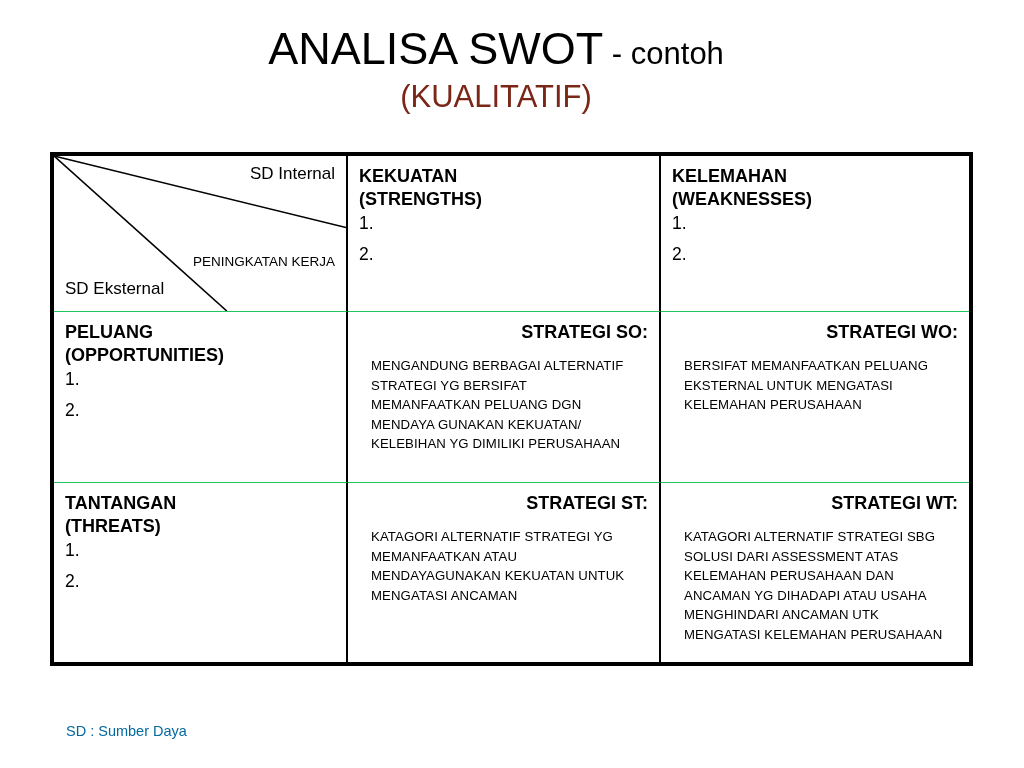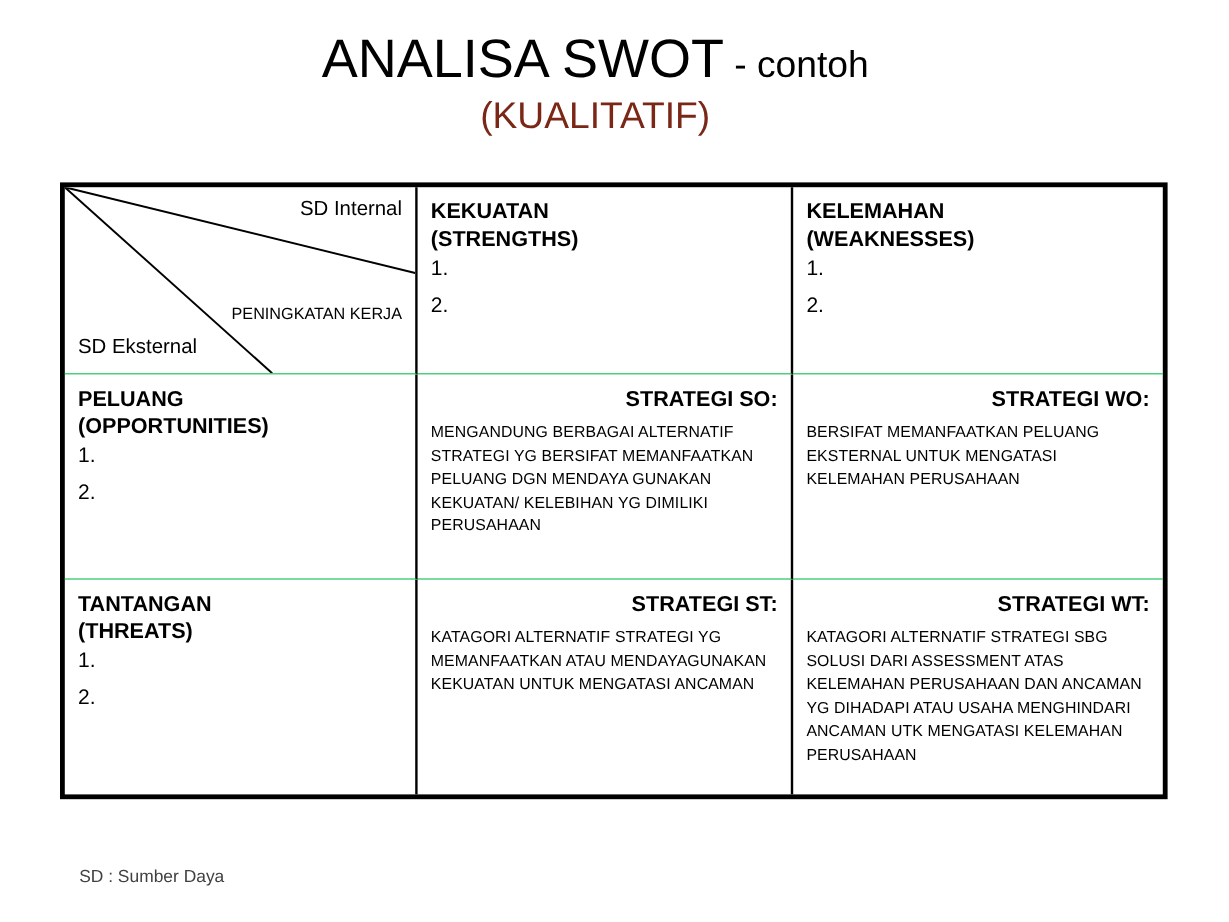--- a/index.html
+++ b/index.html
@@ -116,32 +116,32 @@
     padding: 0;
   }
   .q-list li {
     font-size: 17.5px;
     line-height: 1.0;
     margin-bottom: 13px;
   }
   .q-body {
     font-size: 13.2px;
     line-height: 1.48;
-    margin: 0;
+    margin: 12px;
     letter-spacing: 0.1px;
     white-space: pre-line;
   }
 
   
   .footnote {
     position: absolute;
     left: 66px;
     top: 723px;
     font-size: 14.5px;
-    color: #404040;
+    color: #0369a1;
   }
 </style>
 </head>
 <body>
 
 <div class="title-block">
   <span class="title-main">ANALISA SWOT</span><span class="title-suffix"> - contoh</span>
   <span class="title-sub">(KUALITATIF)</span>
 </div>
 

